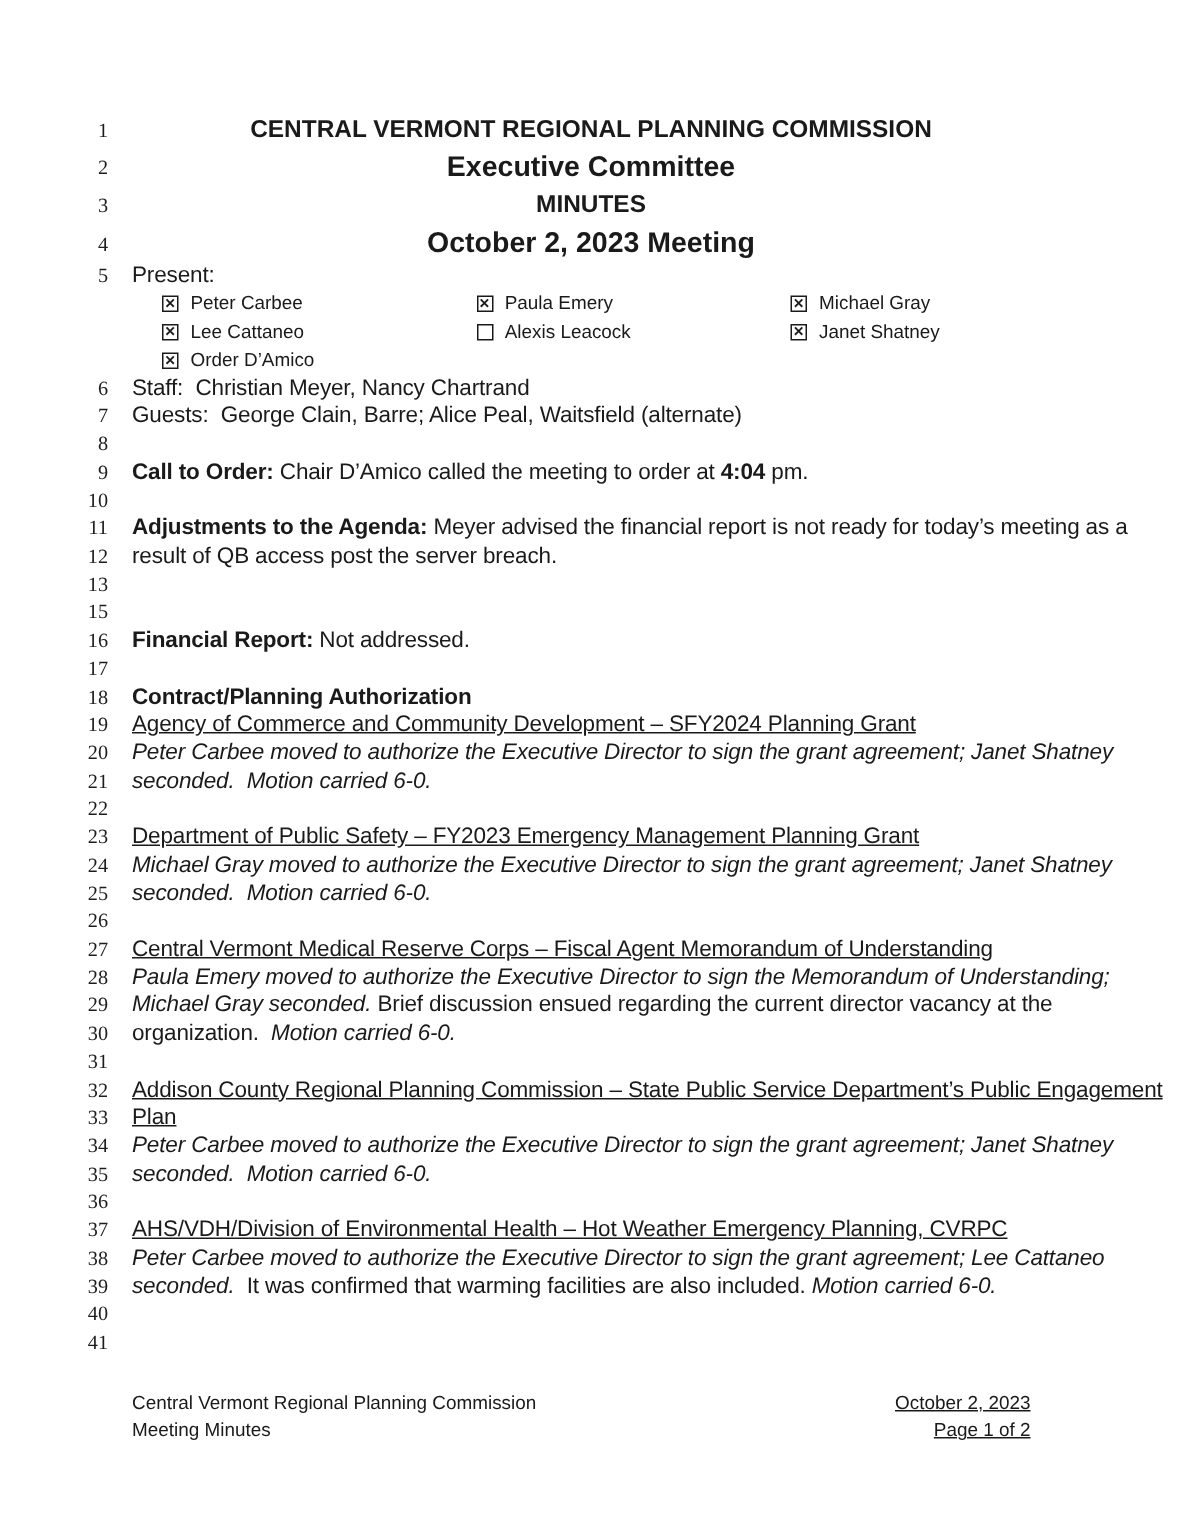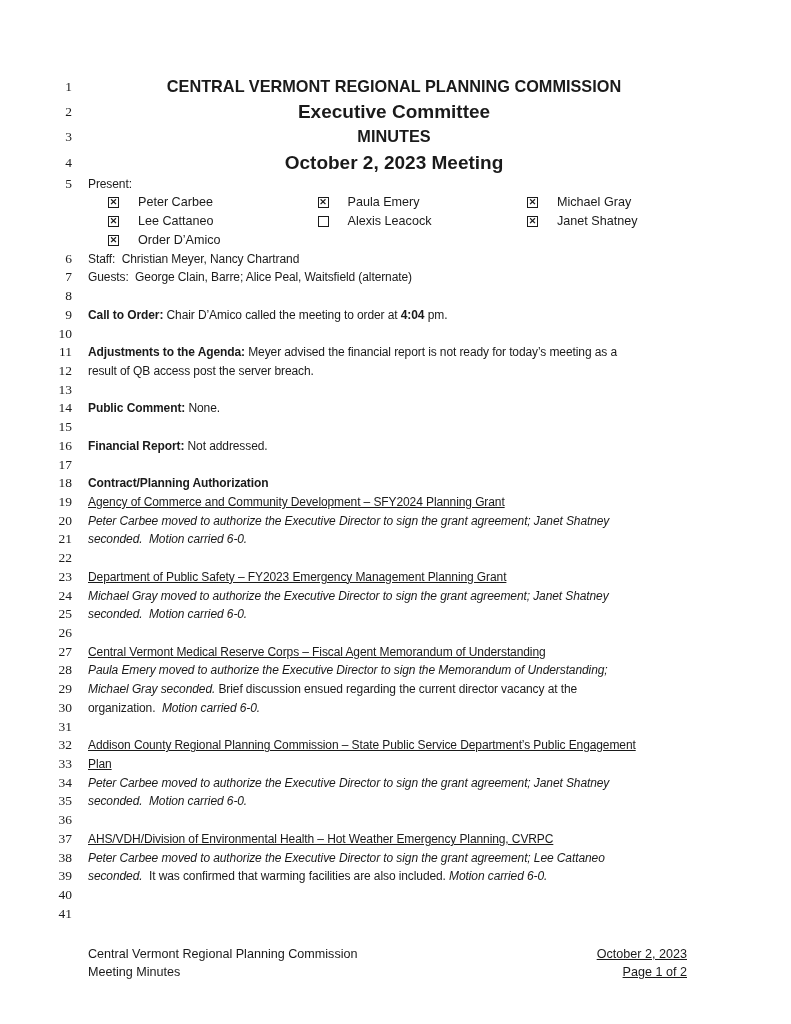--- a/index.html
+++ b/index.html
@@ -18,41 +18,41 @@
   .num {
     flex:0 0 72px;
     text-align:right;
     font-family:"Liberation Serif", serif;
     font-size:13.5px;
     color:#1c1c1c;
   }
   .content {
     margin-left:16px;
     white-space:pre;
-    font-size:12px;
+    font-size:15px;
     letter-spacing:-0.1px;
   }
   .content.center { width:612px; text-align:center; letter-spacing:0; }
   .row.sz-xl .content { font-size:16.3px; font-weight:700; }
   .row.sz-lg .content { font-size:19px; font-weight:700; }
   .b { font-weight:700; }
   .i { font-style:italic; }
   .u { text-decoration:underline;margin-top:37px; }
   .attendees { display:flex; padding-left:20px; margin-left:16px; white-space:nowrap; font-size:12.6px; }
   .cell { display:flex; align-items:center; width:209.5px; }
   .cell:last-child { width:auto; }
   .checkbox {
     box-sizing:border-box;
     width:11px; height:11px;
     border:1.6px solid #1a1a1a;
     display:inline-flex; align-items:center; justify-content:center;
     font-size:9px; font-weight:700; line-height:1;
     flex:0 0 auto;
   }
-  .name { margin-left:19px; }
+  .name { margin-left:8px; }
   .footer {
     margin:21px 0 0 88px;
     width:599px;
     display:flex; justify-content:space-between;
     font-size:12.6px; line-height:18.6px;
   }
   .footer-right { text-align:right;text-decoration:underline; }
 </style>
 </head>
 <body>
@@ -146,24 +146,20 @@
         <span class="num">11</span>
         <div class="content"><span class="b">Adjustments to the Agenda:</span><span> Meyer advised the financial report is not ready for today’s meeting as a</span></div>
       </div>
       <div class="row">
         <span class="num">12</span>
         <div class="content"><span>result of QB access post the server breach.</span></div>
       </div>
       <div class="row">
         <span class="num">13</span>
         <div class="content"></div>
-      </div>
-      <div class="row">
-        <span class="num">14</span>
-        <div class="content"><span class="b">Public Comment:</span><span> None.</span></div>
       </div>
       <div class="row">
         <span class="num">15</span>
         <div class="content"></div>
       </div>
       <div class="row">
         <span class="num">16</span>
         <div class="content"><span class="b">Financial Report:</span><span> Not addressed.</span></div>
       </div>
       <div class="row">

